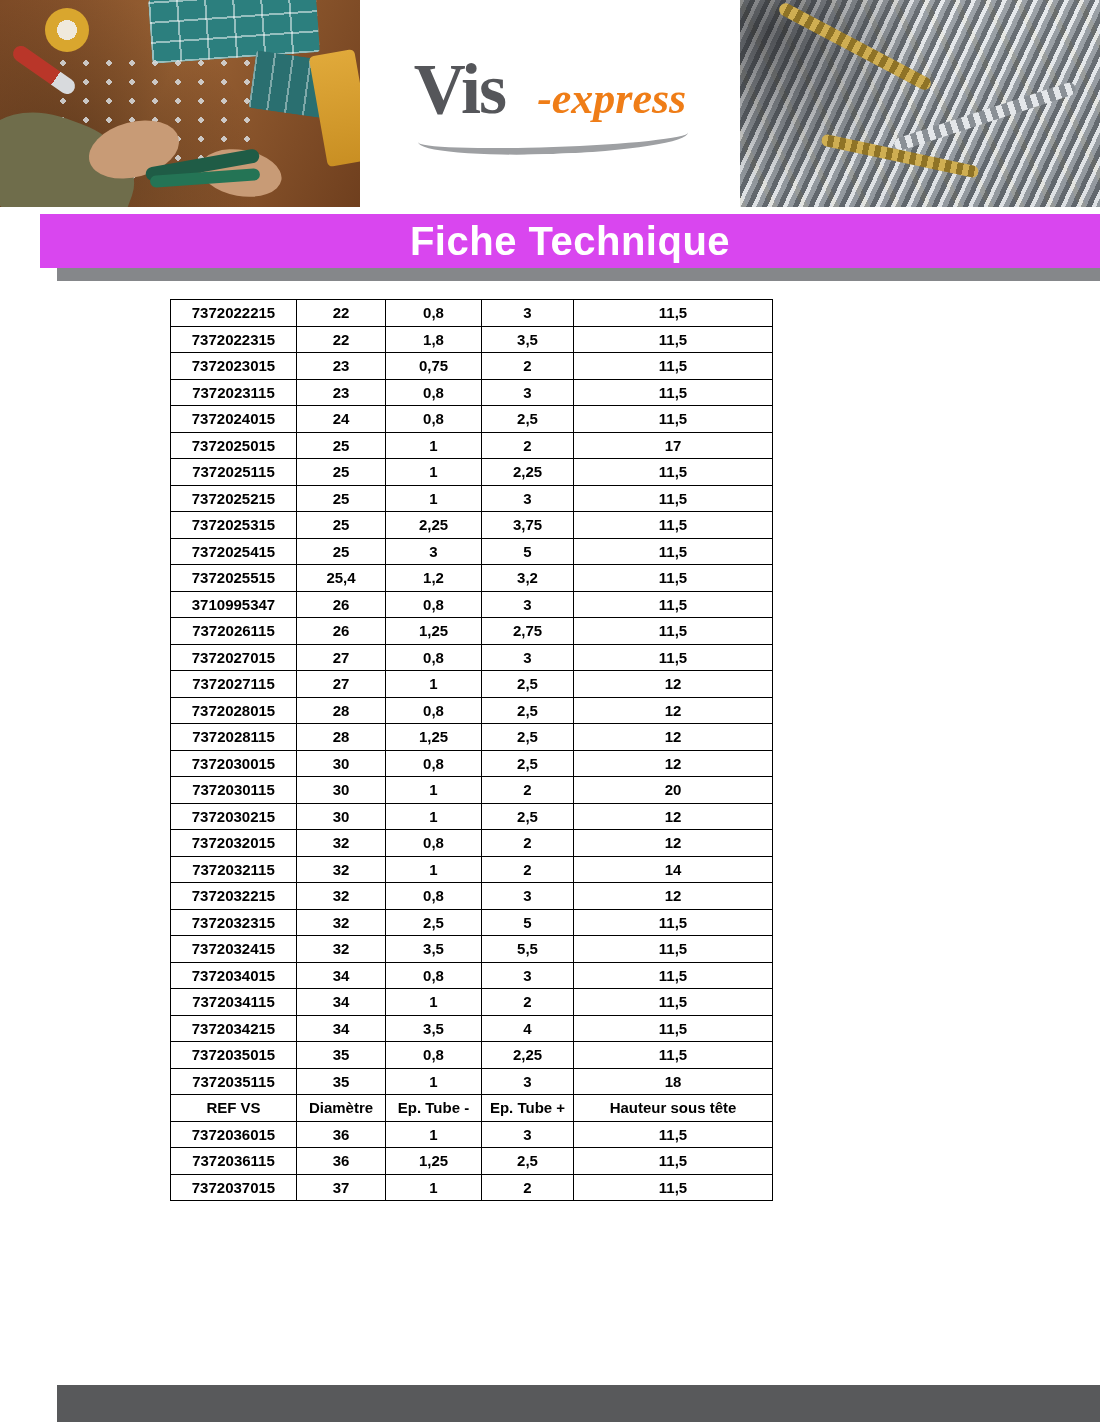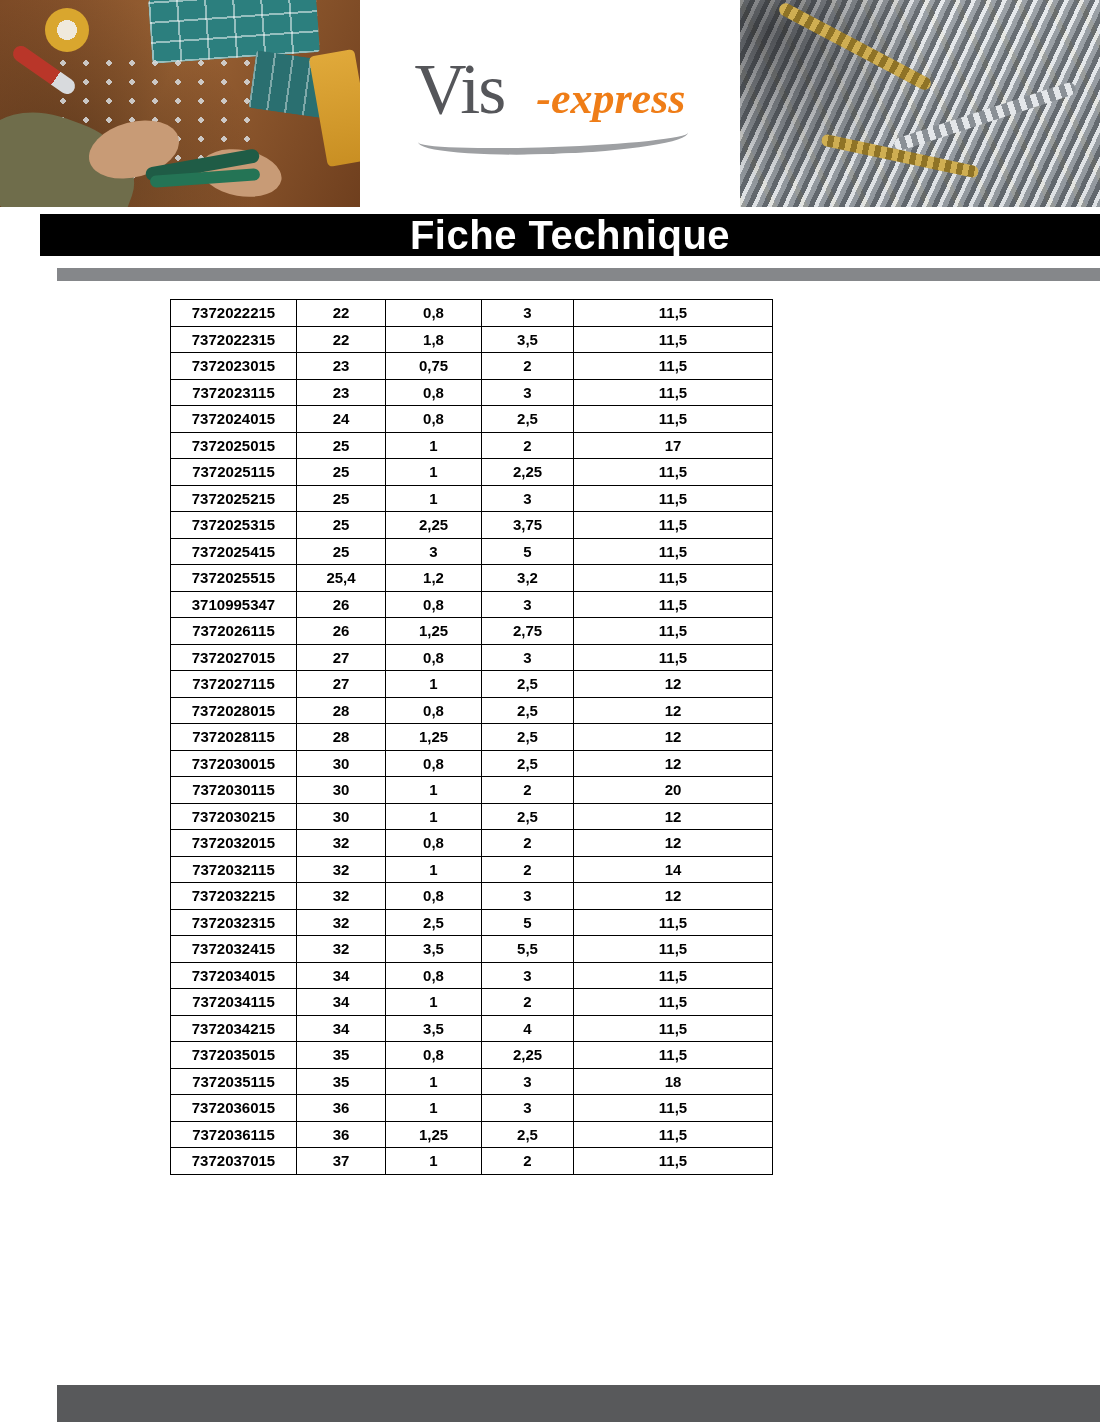--- a/index.html
+++ b/index.html
@@ -101,40 +101,40 @@
 
   
   .logo-area {
     position: absolute; left: 360px; top: 0; width: 380px; height: 207px;
     background: #ffffff;
     display: flex; flex-direction: column; align-items: center; justify-content: center;
   }
   .logo-line { display: flex; align-items: baseline; }
   .logo-vis {
     font-family: "Liberation Serif", serif;
-    font-weight: 400; font-size: 72px; color: #55565a; letter-spacing: -2px;
+    font-weight: 700; font-size: 72px; color: #55565a; letter-spacing: -2px;
     line-height: 1;
   }
   .logo-express {
     font-family: "Liberation Serif", serif;
     font-style: italic; font-weight: 700; font-size: 44px; color: #ef7d17;
     line-height: 1;
     margin-left: 32px;
   }
   .swoosh {
     width: 270px; height: 26px; margin-top: -4px; margin-left: 6px;
     border-bottom: 7px solid #9ea0a3;
     border-radius: 50%;
     transform: rotate(-2deg);
   }
 
   
   .banner {
-    position: absolute; left: 40px; top: 214px; right: 0; height: 42px;
-    background: #000000;
+    position: absolute; left: 40px; top: 214px; right: 0; height: 54px;
+    background: #d946ef;
     display: flex; align-items: center; justify-content: center;
   }
   .banner span {
     color: #ffffff; font-weight: 700; font-size: 40px; letter-spacing: 0.5px;
   }
   .banner-shadow {
     position: absolute; left: 57px; top: 268px; right: 0; height: 13px;
     background: #85878a;
   }
 
@@ -413,20 +413,27 @@
             <td>11,5</td>
           </tr>
           <tr>
             <td>7372035115</td>
             <td>35</td>
             <td>1</td>
             <td>3</td>
             <td>18</td>
           </tr>
           <tr>
+            <th>REF VS</th>
+            <th>Diamètre</th>
+            <th>Ep. Tube -</th>
+            <th>Ep. Tube +</th>
+            <th>Hauteur sous tête</th>
+          </tr>
+          <tr>
             <td>7372036015</td>
             <td>36</td>
             <td>1</td>
             <td>3</td>
             <td>11,5</td>
           </tr>
           <tr>
             <td>7372036115</td>
             <td>36</td>
             <td>1,25</td>

